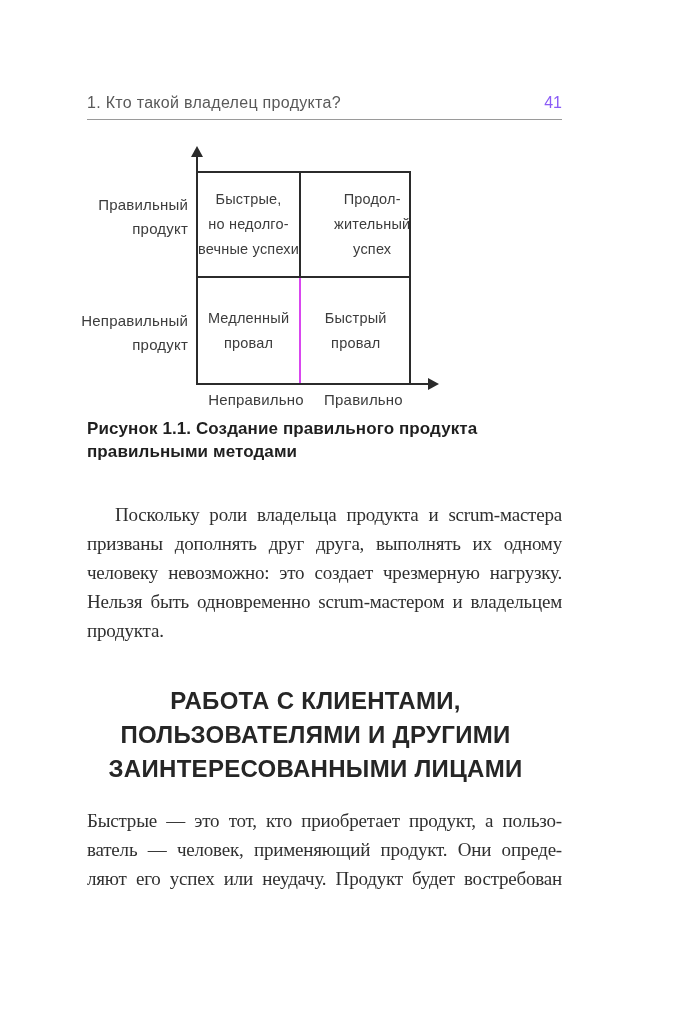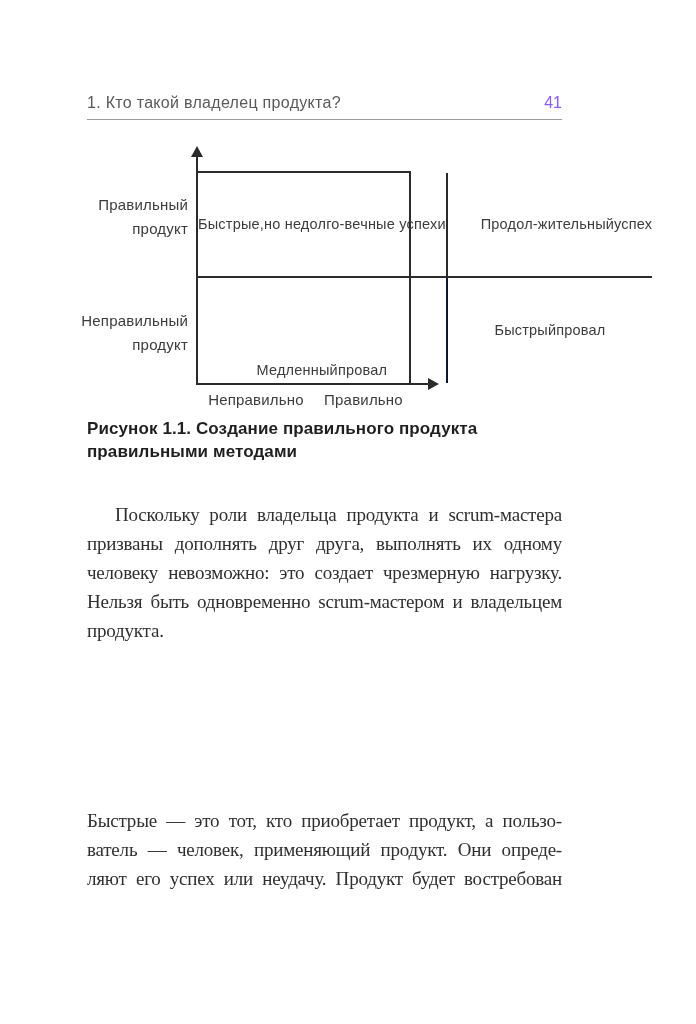--- a/index.html
+++ b/index.html
@@ -24,27 +24,27 @@
     background:#9a9a9a;
   }
   
   .fig{position:absolute;left:0;top:0;width:696px;height:470px;color:#3c3c3c;}
   .fig-box{
     position:absolute;left:196px;top:171px;width:215px;height:214px;
     box-sizing:border-box;border:2px solid #2b2b2b;
     display:grid;grid-template-columns:1fr 1fr;grid-template-rows:1fr 1fr;
   }
   .cell{
-    display:flex;flex-direction:row;align-items:center;justify-content:center;
+    display:flex;flex-direction:column;align-items:center;justify-content:center;
     font-size:14.5px;line-height:25px;letter-spacing:.2px;text-align:center;
   }
   .cell div{white-space:nowrap;}
   .cell.tl{border-right:2px solid #2b2b2b;border-bottom:2px solid #2b2b2b;}
   .cell.tr{border-bottom:2px solid #2b2b2b;padding-left:33px;}
-  .cell.bl{border-right:2px solid #0f172a;align-items:flex-end;}
+  .cell.bl{border-right:2px solid #d946ef;}
   .axis-v{position:absolute;left:196px;top:152px;width:2px;height:21px;background:#2b2b2b;}
   .arrow-up{
     position:absolute;left:191px;top:146px;width:0;height:0;
     border-left:6px solid transparent;border-right:6px solid transparent;
     border-bottom:11px solid #2b2b2b;
   }
   .axis-h{position:absolute;left:409px;top:383px;width:20px;height:2px;background:#2b2b2b;}
   .arrow-right{
     position:absolute;left:428px;top:378px;width:0;height:0;
     border-top:6px solid transparent;border-bottom:6px solid transparent;
@@ -140,20 +140,25 @@
   </div>
 
   <div class="para p1 serif">
     <div class="jline indent">Поскольку роли владельца продукта и scrum-мастера</div>
     <div class="jline">призваны дополнять друг друга, выполнять их одному</div>
     <div class="jline">человеку невозможно: это создает чрезмерную нагрузку.</div>
     <div class="jline">Нельзя быть одновременно scrum-мастером и владельцем</div>
     <div class="lline">продукта.</div>
   </div>
 
+  <div class="section-heading">
+    <div>РАБОТА С КЛИЕНТАМИ,</div>
+    <div>ПОЛЬЗОВАТЕЛЯМИ И ДРУГИМИ</div>
+    <div>ЗАИНТЕРЕСОВАННЫМИ ЛИЦАМИ</div>
+  </div>
 
   <div class="para p2 serif">
     <div class="jline">Быстрые — это тот, кто приобретает продукт, а пользо-</div>
     <div class="jline">ватель — человек, применяющий продукт. Они опреде-</div>
     <div class="jline">ляют его успех или неудачу. Продукт будет востребован</div>
   </div>
 
 </div>
 
 </body></html>

